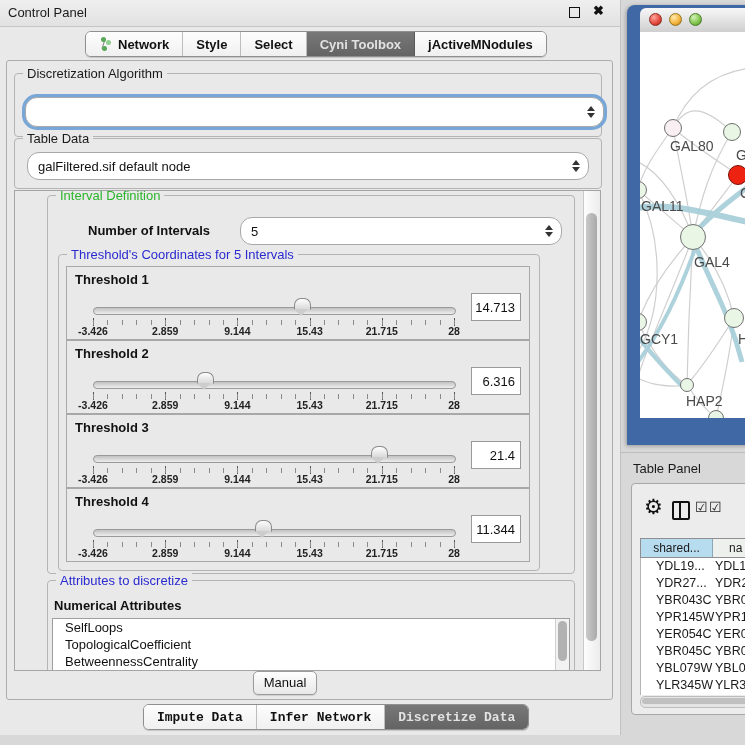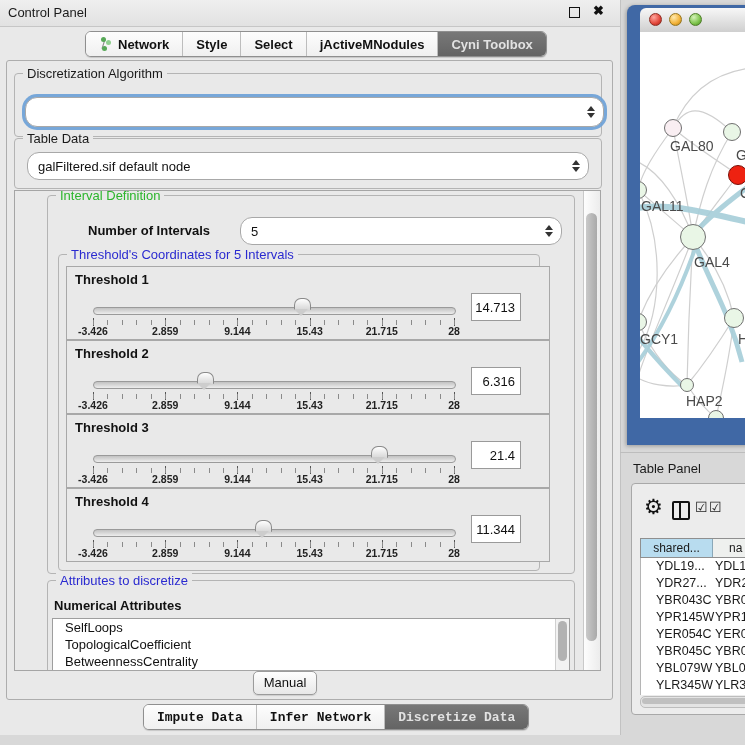--- a/index.html
+++ b/index.html
@@ -48,21 +48,21 @@
   .popup-item.b{font-weight:bold;}
 
   
   .scrollview{position:absolute;left:7px;top:129px;width:585px;height:479px;border:1px solid #a5a5a5;overflow:hidden;background:#e9e9e9;}
   .v-scrollbar{position:absolute;right:0;top:0;width:16px;height:479px;background:linear-gradient(90deg,#fdfdfd,#ececec);border-left:1px solid #c9c9c9;}
   .v-thumb{position:absolute;left:2px;top:22px;width:11px;height:428px;background:linear-gradient(90deg,#c9c9c9,#a9a9a9);border-radius:6px;}
 
   .noi-label{position:absolute;left:40px;top:27px;font-size:13px;font-weight:bold;color:#111;white-space:nowrap;}
 
   
-  .th-panel{position:absolute;left:7px;width:462px;height:72px;border:1px solid #a8a8a8;background:#e9e9e9;padding-left:20px;}
+  .th-panel{position:absolute;left:7px;width:462px;height:72px;border:1px solid #a8a8a8;background:#e9e9e9;}
   .th-label{position:absolute;left:8px;top:5px;font-size:13px;font-weight:bold;color:#111;}
   .th-track{position:absolute;left:26px;top:40px;width:361px;height:6px;background:linear-gradient(#c2c2c2,#ededed);border:1px solid #9a9a9a;border-radius:4px;}
   .th-knob{position:absolute;top:31px;width:15px;height:11px;background:linear-gradient(#fefefe,#d6d6d6);border:1px solid #8a8a8a;border-bottom:none;border-radius:7px 7px 1px 1px;z-index:2;}
   .th-knob::after{content:"";position:absolute;left:-1px;top:10px;border-left:7.5px solid transparent;border-right:7.5px solid transparent;border-top:7px solid #cdcdcd;}
   .th-ticks-minor{position:absolute;left:26px;top:53px;width:362px;height:5px;background:repeating-linear-gradient(90deg,#8a8a8a 0 1px,transparent 1px 14.44px);}
   .th-ticks-major{position:absolute;left:26px;top:51px;width:362px;height:8px;background:repeating-linear-gradient(90deg,#555 0 1px,transparent 1px 72.2px);}
   .tick-label{position:absolute;top:58px;transform:translateX(-50%);font-size:10.5px;font-weight:600;color:#222;white-space:nowrap;}
   .th-value{position:absolute;left:404px;top:26px;width:50px;height:28px;background:#fff;border:1px solid #9a9a9a;font-size:13px;color:#111;text-align:right;padding:0 5px 0 0;box-sizing:border-box;line-height:28px;font-family:"Liberation Sans",sans-serif;}
 
   
@@ -122,25 +122,25 @@
         <div class="seg">
           <span class="net-glyph"></span>
           <span>Network</span>
         </div>
         <div class="seg">
           <span>Style</span>
         </div>
         <div class="seg">
           <span>Select</span>
         </div>
-        <div class="seg">
-          <span>jActiveMNodules</span>
-        </div>
         <div class="seg sel">
           <span>Cyni Toolbox</span>
+        </div>
+        <div class="seg">
+          <span>jActiveMNodules</span>
         </div>
       </div>
 
     <div class="main-panel">
 
       <div class="group" style="left:7px;top:12px;width:586px;height:62px;">
         <span class="group-label gl-gray">Discretization Algorithm</span>
       </div>
       <div class="combo focused" style="left:18px;top:36px;width:577px;height:28px;z-index:1;">
         <span class="spinner"></span>

